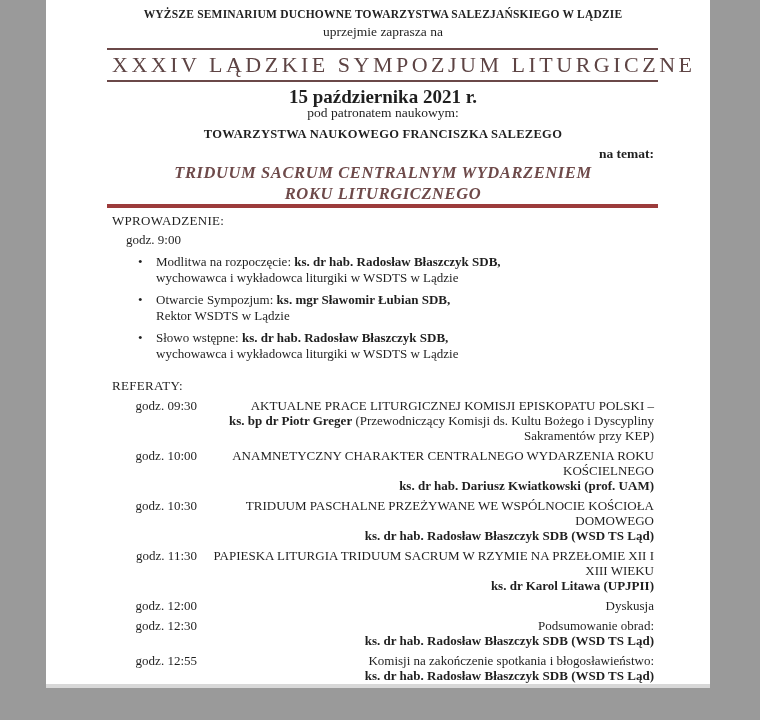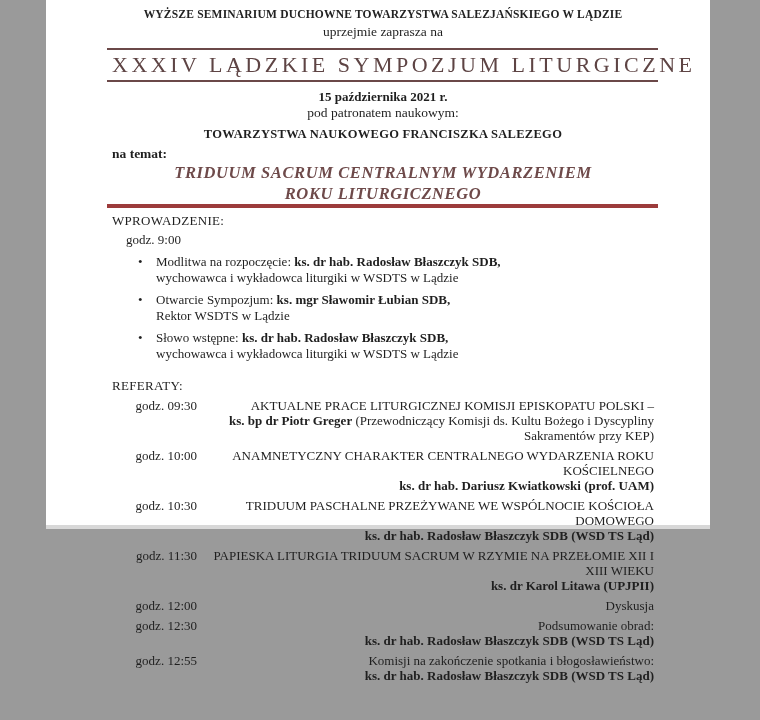--- a/index.html
+++ b/index.html
@@ -3,21 +3,21 @@
 <meta charset="utf-8">
 <style>
   html,body{margin:0;padding:0;}
   body{
     width:760px;height:720px;overflow:hidden;position:relative;
     background:#9a9a9a;
     font-family:"Liberation Serif","DejaVu Serif",serif;
     color:#1f1f1f;
   }
   .page{
-    position:absolute;left:46px;top:0;width:664px;height:529px;
+    position:absolute;left:46px;top:0;width:664px;height:688px;
     background:#ffffff;
   }
   .page-bottom-edge{
     position:absolute;left:0;bottom:0;width:100%;height:4px;
     background:#d8d8d8;
   }
   .content{padding:7px 56px 0 66px;}
 
   
   .hdr-inst{
@@ -28,27 +28,27 @@
   .rule-thin{
     height:0;border-top:2px solid #6b4848;
     margin:0 -4px 0 -5px;
   }
   .rule-thin.top{margin-top:8px;}
   .sym-title{
     font-size:22px;line-height:25px;
     letter-spacing:3.5px;color:#5e4444;
     padding:2px 0 3px 0;white-space:nowrap;
   }
-  .hdr-date{text-align:center;font-size:13px;font-weight:bold;line-height:16px;margin-top:7px;}
+  .hdr-date{text-align:center;font-size:19px;font-weight:bold;line-height:16px;margin-top:7px;}
   .hdr-patronage{text-align:center;font-size:13.5px;line-height:16px;}
   .hdr-patron{
     text-align:center;font-size:12.5px;font-weight:bold;
     letter-spacing:.3px;line-height:16px;margin-top:5px;
   }
-  .hdr-topic-label{text-align:left;font-size:13.5px;font-weight:bold;line-height:16px;margin-top:4px;}
+  .hdr-topic-label{text-align:right;font-size:13.5px;font-weight:bold;line-height:16px;margin-top:4px;}
   .topic{
     text-align:center;font-style:italic;font-size:16.5px;
     line-height:21px;letter-spacing:.6px;color:#6e4a4a;font-weight:bold;
   }
   .rule-thick{
     height:4px;background:#9c3b3b;margin:0 -4px 0 -5px;
   }
 
   
   .sec-heading{font-size:13px;line-height:16px;letter-spacing:.3px;margin-top:5px;}

